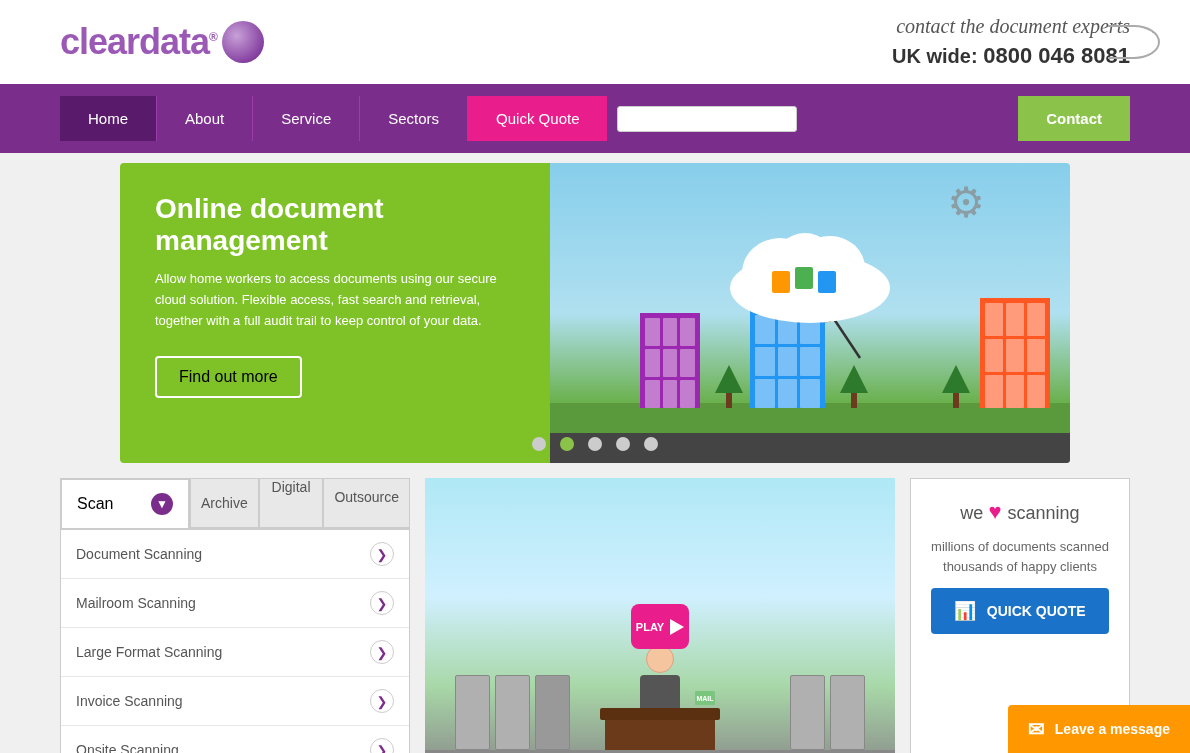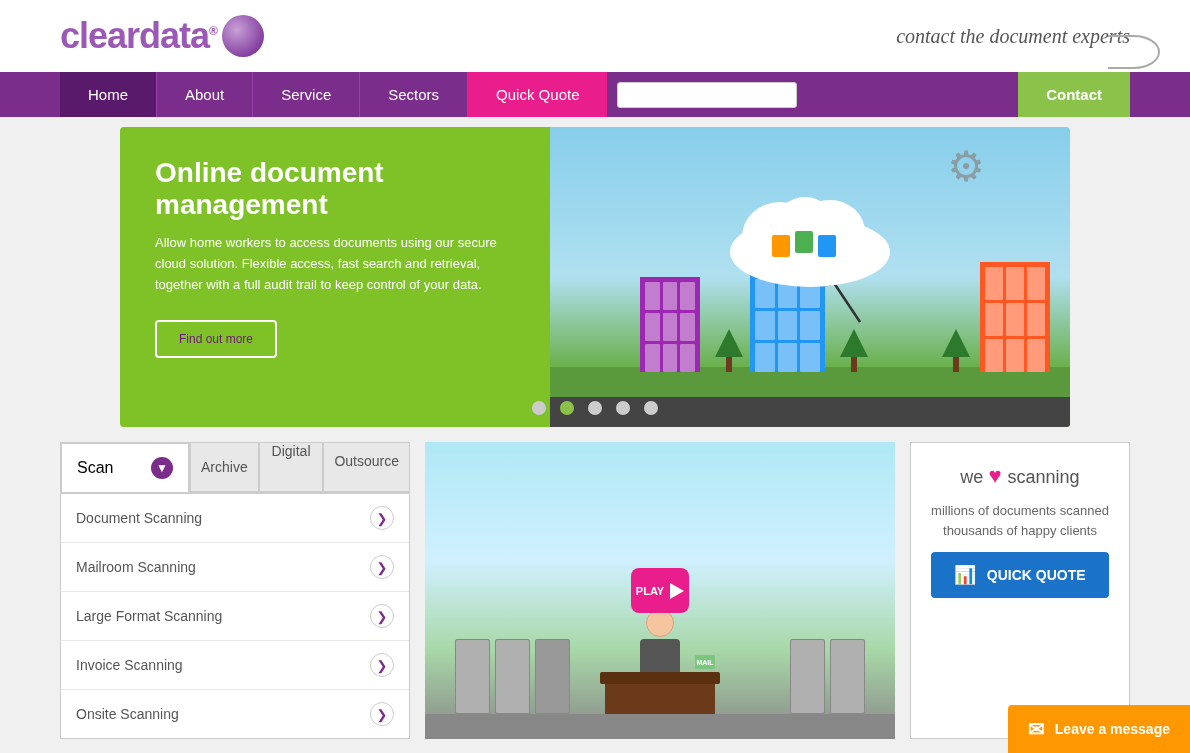--- a/index.html
+++ b/index.html
@@ -136,24 +136,24 @@
       margin-bottom: 15px;
     }
     .hero-desc {
       font-size: 13px;
       line-height: 1.6;
       margin-bottom: 25px;
     }
     .hero-btn {
       display: inline-block;
       border: 2px solid #fff;
-      color: #701a75;
+      color: #000000;
       padding: 10px 22px;
       border-radius: 4px;
-      font-size: 12px;
+      font-size: 16px;
       cursor: pointer;
       background: transparent;
     }
     .hero-right {
       flex: 1;
       background: linear-gradient(180deg, #87ceeb 0%, #b0e0f0 50%, #6ab04c 80%, #5a9a3c 100%);
       position: relative;
       overflow: hidden;
     }
     
@@ -388,41 +388,45 @@
     }
     .tree-top {
       width: 0;
       height: 0;
       border-left: 14px solid transparent;
       border-right: 14px solid transparent;
       border-bottom: 28px solid #2d7a2d;
     }
 
     .nav-wrapper {
-      padding: 0 60px;
+      padding: 12px 60px;
       background: #7b2d8b;
     }
     .nav-inner {
       display: flex;
       align-items: stretch;
       height: 45px;
     }
   </style>
 </head>
 <body>
 
 <div class="header">
   <div class="logo-area">
     <span class="logo-text">
       <span>cleardata</span><span class="logo-registered">®</span>
     </span>
     <div class="logo-ball"></div>
   </div>
   <div class="contact-area">
     <div class="contact-tagline">contact the document experts</div>
+    <div class="contact-phone">
+      <span>UK wide:</span>
+      <strong>0800 046 8081</strong>
+    </div>
   </div>
 </div>
 
 <div class="nav-wrapper">
   <div class="nav-inner">
     <a class="nav-item active">Home</a>
     <a class="nav-item">About</a>
     <a class="nav-item">Service</a>
     <a class="nav-item">Sectors</a>
     <a class="nav-item quick-quote">Quick Quote</a>

